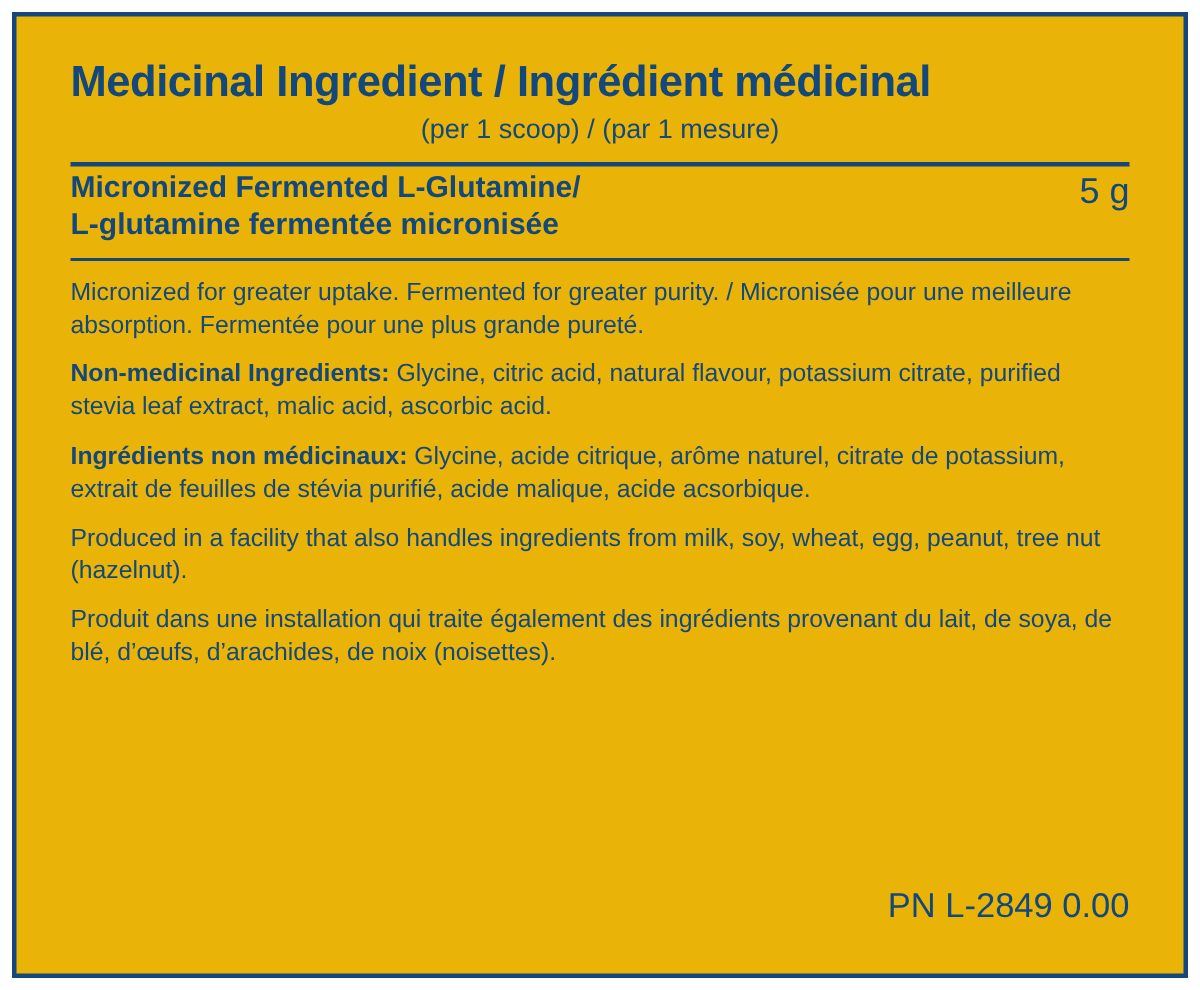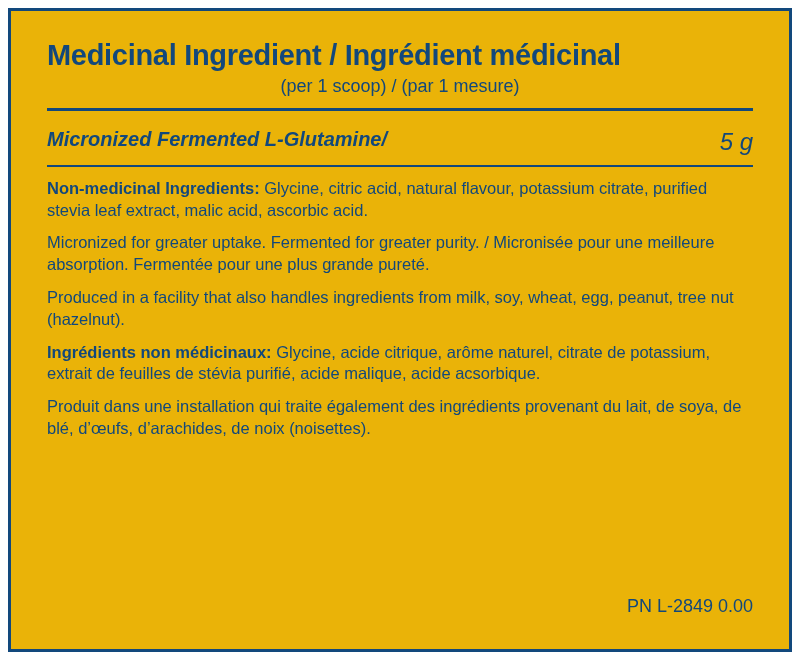--- a/index.html
+++ b/index.html
@@ -53,22 +53,21 @@
   }
   .rule-thin {
     border: none;
     border-top: 2px solid #12487c;
     margin: 9px 0 0 0;
   }
   .ingredient-row {
     display: flex;
     justify-content: space-between;
     align-items: flex-start;
-    margin-top: 16px;
-    font-style: italic;
+    margin-top: 2px;
   }
   .ingredient-name {
     font-size: 20px;
     font-weight: bold;
     color: #12487c;
     line-height: 1.25;
     max-width: 600px;
   }
   .ingredient-amount {
     font-size: 24px;
@@ -82,50 +81,51 @@
     color: #12487c;
     margin: 11px 0 0 0;
   }
   .lbl {
     font-weight: bold;
   }
   .pn {
     position: absolute;
     right: 0;
     bottom: 12px;
-    font-size: 18px;
+    font-size: 23px;
     color: #12487c;
     margin-top: 32px;
   }
 </style>
 </head>
 <body>
 
 <div class="panel">
   <div class="inner">
 
     <h1 class="title">Medicinal Ingredient / Ingrédient médicinal</h1>
     <p class="subtitle">(per 1 scoop) / (par 1 mesure)</p>
 
     <hr class="rule-thick">
 
     <div class="ingredient-row">
       <div class="ingredient-name">
         <div>Micronized Fermented L-Glutamine/</div>
+        <div>L-glutamine fermentée micronisée</div>
       </div>
       <div class="ingredient-amount">5 g</div>
     </div>
 
     <hr class="rule-thin">
 
+    <p class="body">Micronized for greater uptake. Fermented for greater purity. / Micronisée pour une meilleure absorption. Fermentée pour une plus grande pureté.</p>
+
     <p class="body"><span class="lbl">Non-medicinal Ingredients:</span><span> Glycine, citric acid, natural flavour, potassium citrate, purified stevia leaf extract, malic acid, ascorbic acid.</span></p>
 
-    <p class="body">Micronized for greater uptake. Fermented for greater purity. / Micronisée pour une meilleure absorption. Fermentée pour une plus grande pureté.</p>
+    <p class="body"><span class="lbl">Ingrédients non médicinaux:</span><span> Glycine, acide citrique, arôme naturel, citrate de potassium, extrait de feuilles de stévia purifié, acide malique, acide acsorbique.</span></p>
 
     <p class="body">Produced in a facility that also handles ingredients from milk, soy, wheat, egg, peanut, tree nut (hazelnut).</p>
-
-    <p class="body"><span class="lbl">Ingrédients non médicinaux:</span><span> Glycine, acide citrique, arôme naturel, citrate de potassium, extrait de feuilles de stévia purifié, acide malique, acide acsorbique.</span></p>
 
     <p class="body">Produit dans une installation qui traite également des ingrédients provenant du lait, de soya, de blé, d’œufs, d’arachides, de noix (noisettes).</p>
 
     <div class="pn">PN L-2849 0.00</div>
   </div>
 </div>
 
 </body></html>

